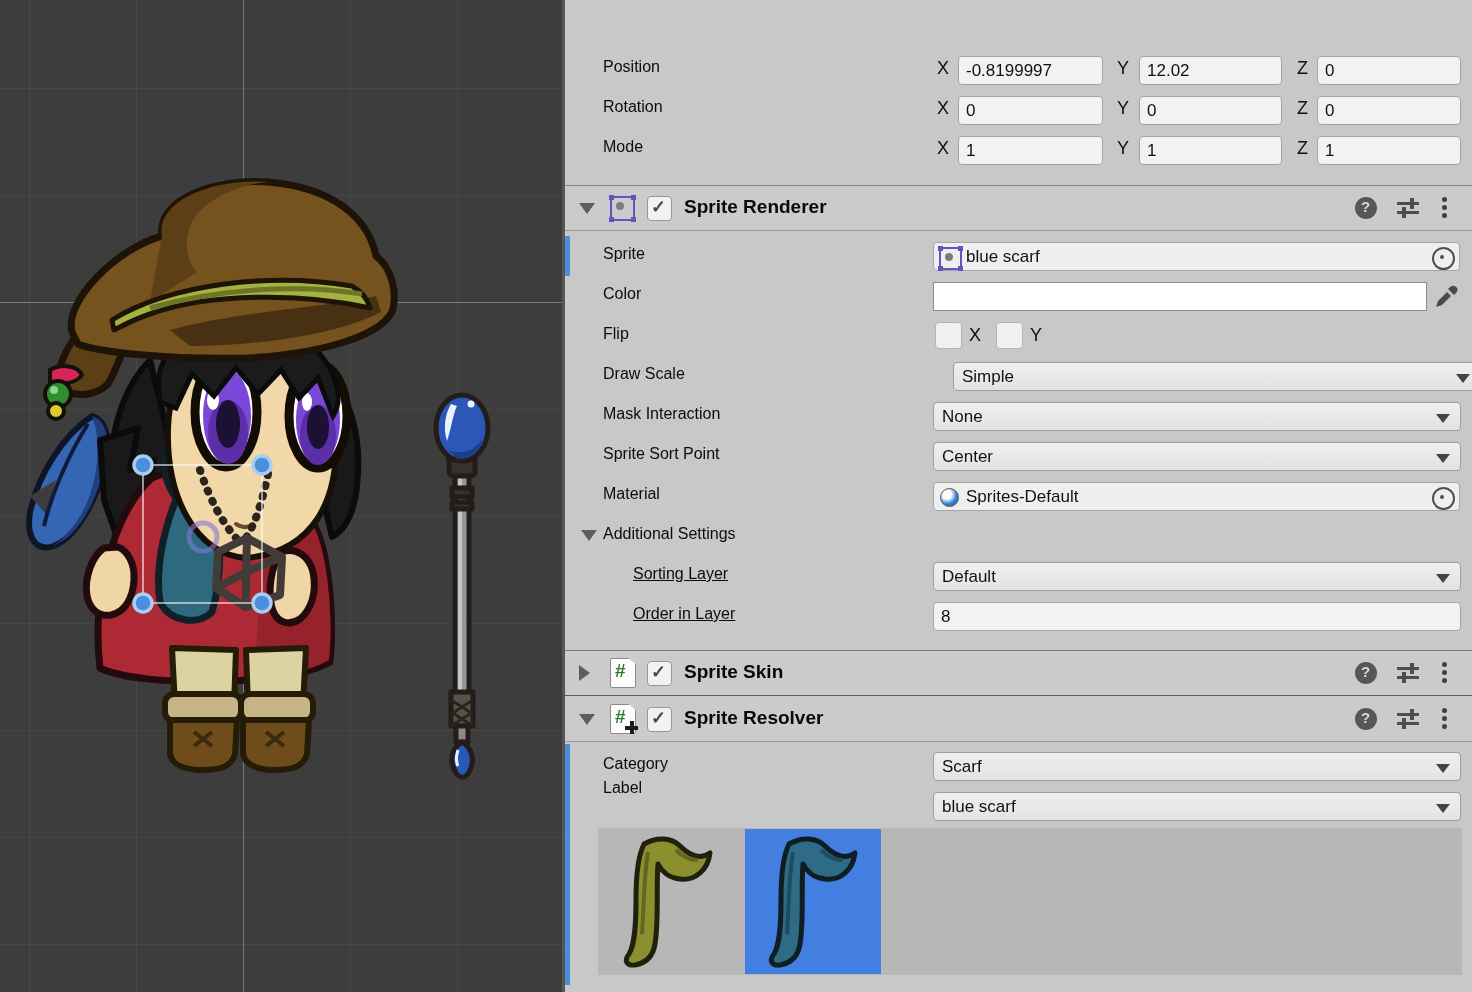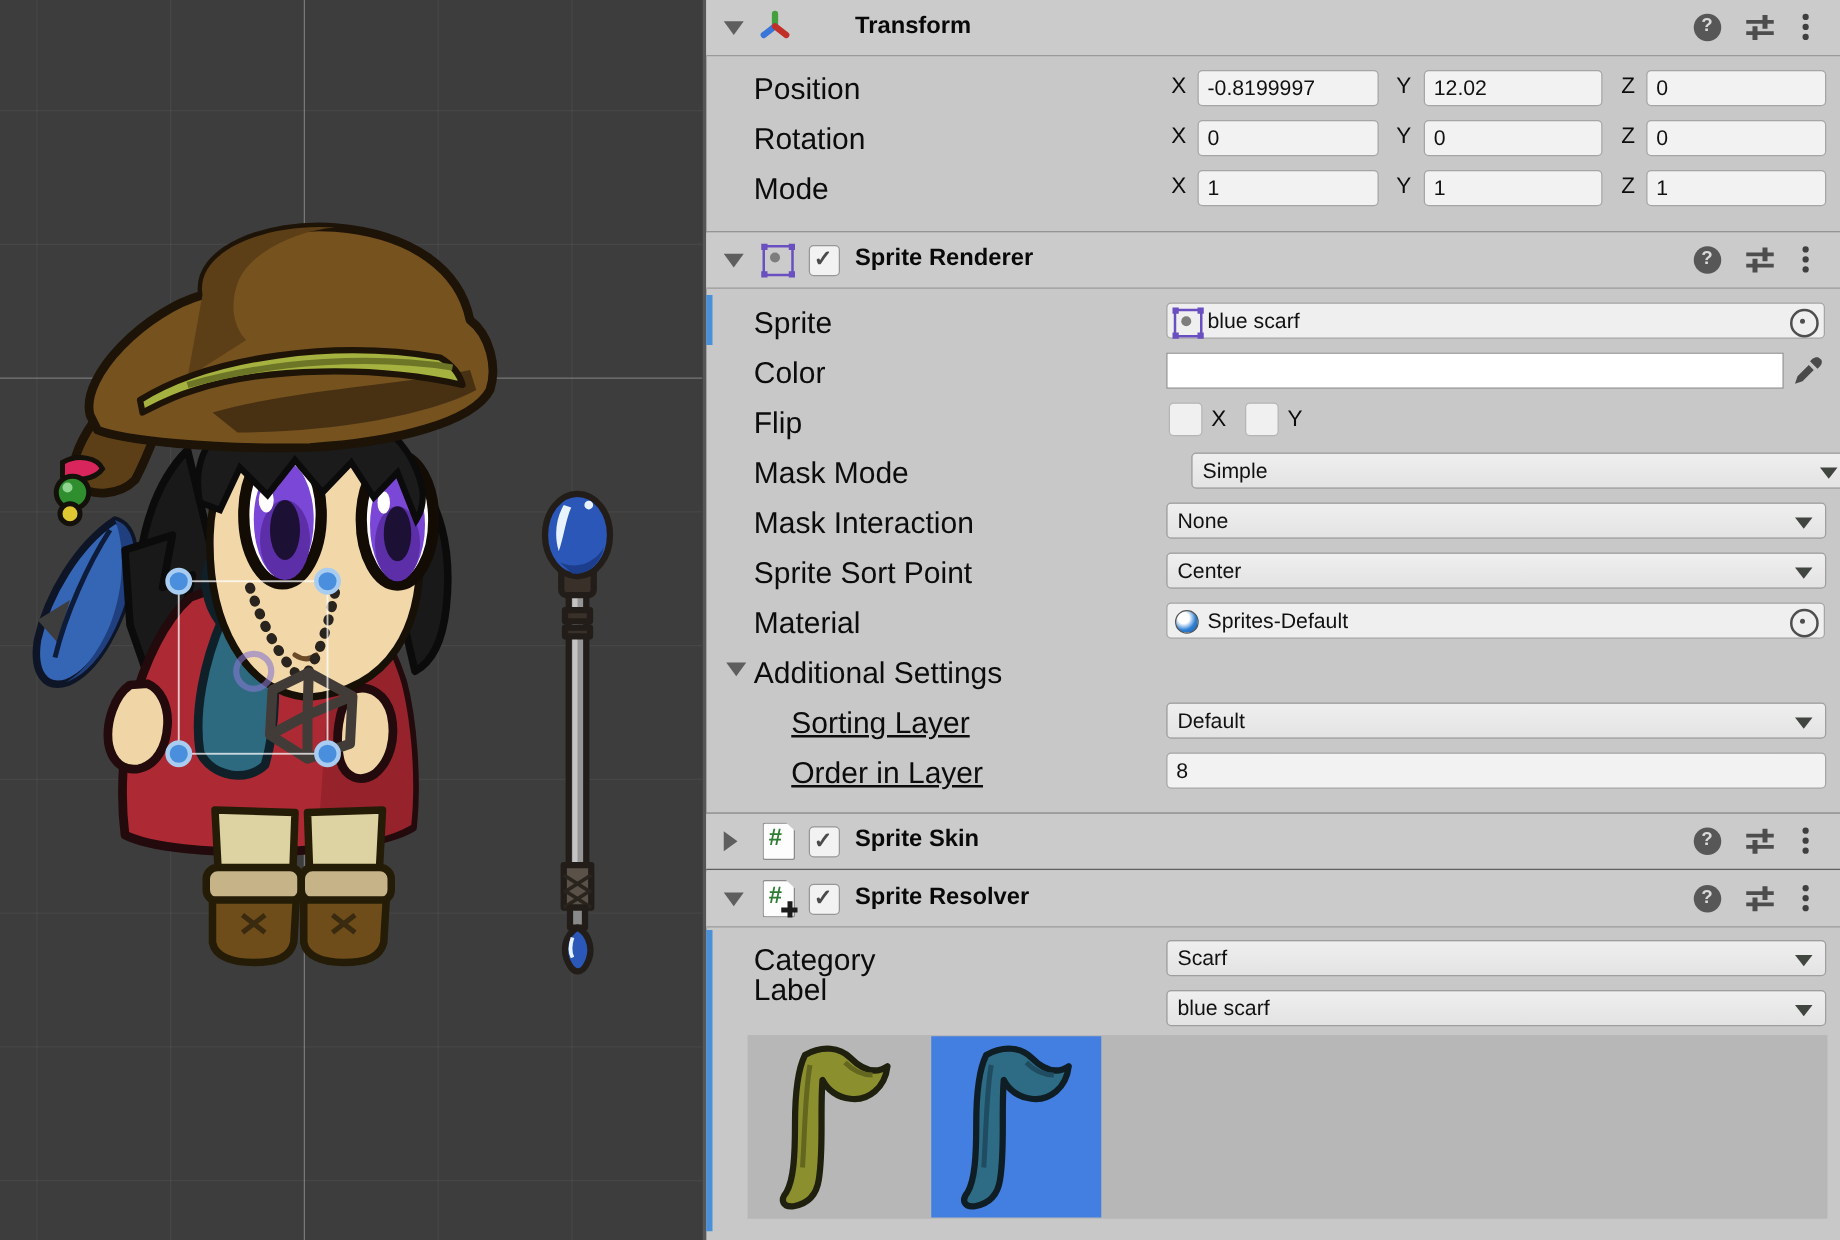--- a/index.html
+++ b/index.html
@@ -34,21 +34,21 @@
   .help-ic::after{content:"?";position:absolute;left:6px;top:1px;font-size:15px;font-weight:bold;color:#d9d9d9;}
   .preset-ic{position:absolute;width:22px;height:20px;top:12px;}
   .preset-ic i{position:absolute;left:0;right:0;height:3px;background:#4d4d4d;}
   .preset-ic i.t{top:4px}.preset-ic i.b{top:13px}
   .preset-ic s{position:absolute;width:4px;height:11px;background:#4d4d4d;}
   .preset-ic s.t{left:13px;top:0}.preset-ic s.b{left:5px;top:9px}
   .kebab-ic{position:absolute;width:5px;height:22px;top:11px;}
   .kebab-ic i{position:absolute;left:0;width:5px;height:5px;border-radius:50%;background:#3f3f3f;}
   .kebab-ic i:nth-child(1){top:0}.kebab-ic i:nth-child(2){top:8px}.kebab-ic i:nth-child(3){top:16px}
 
-  .lbl{position:absolute;left:38px;font-size:24px;color:#0c0c0c;white-space:nowrap;}
+  .lbl{position:absolute;left:38px;font-size:16px;color:#0c0c0c;white-space:nowrap;}
   .lbl.b{font-weight:normal;}
   .lbl.ind{left:68px;text-decoration:underline;}
   .axlbl{position:absolute;font-size:18px;color:#0c0c0c;}
 
   .tfield{position:absolute;height:27px;background:#f2f2f2;border:1px solid #a5a5a5;border-radius:4px;
           font-size:17px;color:#111;line-height:27px;padding-left:7px;overflow:hidden;}
   .dd{position:absolute;height:27px;background:linear-gradient(#efefef,#e3e3e3);border:1px solid #9e9e9e;border-radius:4px;
       font-size:17px;color:#111;line-height:27px;padding-left:8px;}
   .dd::after{content:"";position:absolute;right:10px;top:11px;border-left:7px solid transparent;border-right:7px solid transparent;border-top:9px solid #404540;}
   .objfield{position:absolute;height:27px;background:#efefef;border:1px solid #a5a5a5;border-radius:4px;
@@ -217,43 +217,20 @@
           <circle cx="262" cy="603" r="9"></circle>
         </g>
       </g>
     </svg>
   </div>
 
   <div class="splitter"></div>
 
   <div class="inspector">
 
-    <div class="hdr" style="top:0">
-      <span class="foldout down"></span>
-      <svg class="icon24" style="left:42px;top:8px" viewBox="0 0 26 26">
-        <g stroke-linecap="round" stroke-width="5">
-          <line x1="13" y1="13" x2="13" y2="3" stroke="#44a03c"></line>
-          <line x1="13" y1="13" x2="4" y2="20" stroke="#3a76d8"></line>
-          <line x1="13" y1="13" x2="22" y2="20" stroke="#c03028"></line>
-        </g>
-      </svg>
-      <span class="hdr-title">Transform</span>
-      <span class="help-ic" style="left:790px"></span>
-      <span class="preset-ic" style="left:832px">
-          <i class="t"></i>
-          <i class="b"></i>
-          <s class="t"></s>
-          <s class="b"></s>
-        </span>
-      <span class="kebab-ic" style="left:877px">
-          <i></i>
-          <i></i>
-          <i></i>
-        </span>
-    </div>
 
     <span class="lbl" style="top:58px">Position</span>
     <span class="axlbl" style="left:372px;top:58px">X</span>
     <div class="tfield" style="left:393px;top:56px;width:136px">-0.8199997</div>
     <span class="axlbl" style="left:552px;top:58px">Y</span>
     <div class="tfield" style="left:574px;top:56px;width:134px">12.02</div>
     <span class="axlbl" style="left:732px;top:58px">Z</span>
     <div class="tfield" style="left:752px;top:56px;width:135px">0</div>
 
     <span class="lbl" style="top:98px">Rotation</span>
@@ -316,21 +293,21 @@
     <svg style="position:absolute;left:868px;top:284px" width="26" height="26" viewBox="0 0 26 26">
       <path d="M3,23 L5,17 L14,8 L18,12 L9,21 Z M15,5 L21,11 L23,9 C25,7 25,4 23,3 C21,1 19,2 17,3 Z" fill="#4a4a4a"></path>
     </svg>
 
     <span class="lbl" style="top:325px">Flip</span>
     <div class="mini-chk" style="left:370px;top:322px"></div>
     <span class="axlbl" style="left:404px;top:325px">X</span>
     <div class="mini-chk" style="left:431px;top:322px"></div>
     <span class="axlbl" style="left:465px;top:325px">Y</span>
 
-    <span class="lbl" style="top:365px">Mask Mode</span>
+    <span class="lbl" style="top:365px">Draw Scale</span>
     <div class="dd" style="left:388px;top:362px;width:518px"><span>Simple</span></div>
 
     <span class="lbl" style="top:405px">Mask Interaction</span>
     <div class="dd" style="left:368px;top:402px;width:518px"><span>None</span></div>
 
     <span class="lbl" style="top:445px">Sprite Sort Point</span>
     <div class="dd" style="left:368px;top:442px;width:518px"><span>Center</span></div>
 
     <span class="lbl" style="top:485px">Material</span>
     <div class="objfield" style="left:368px;top:482px;width:493px">

